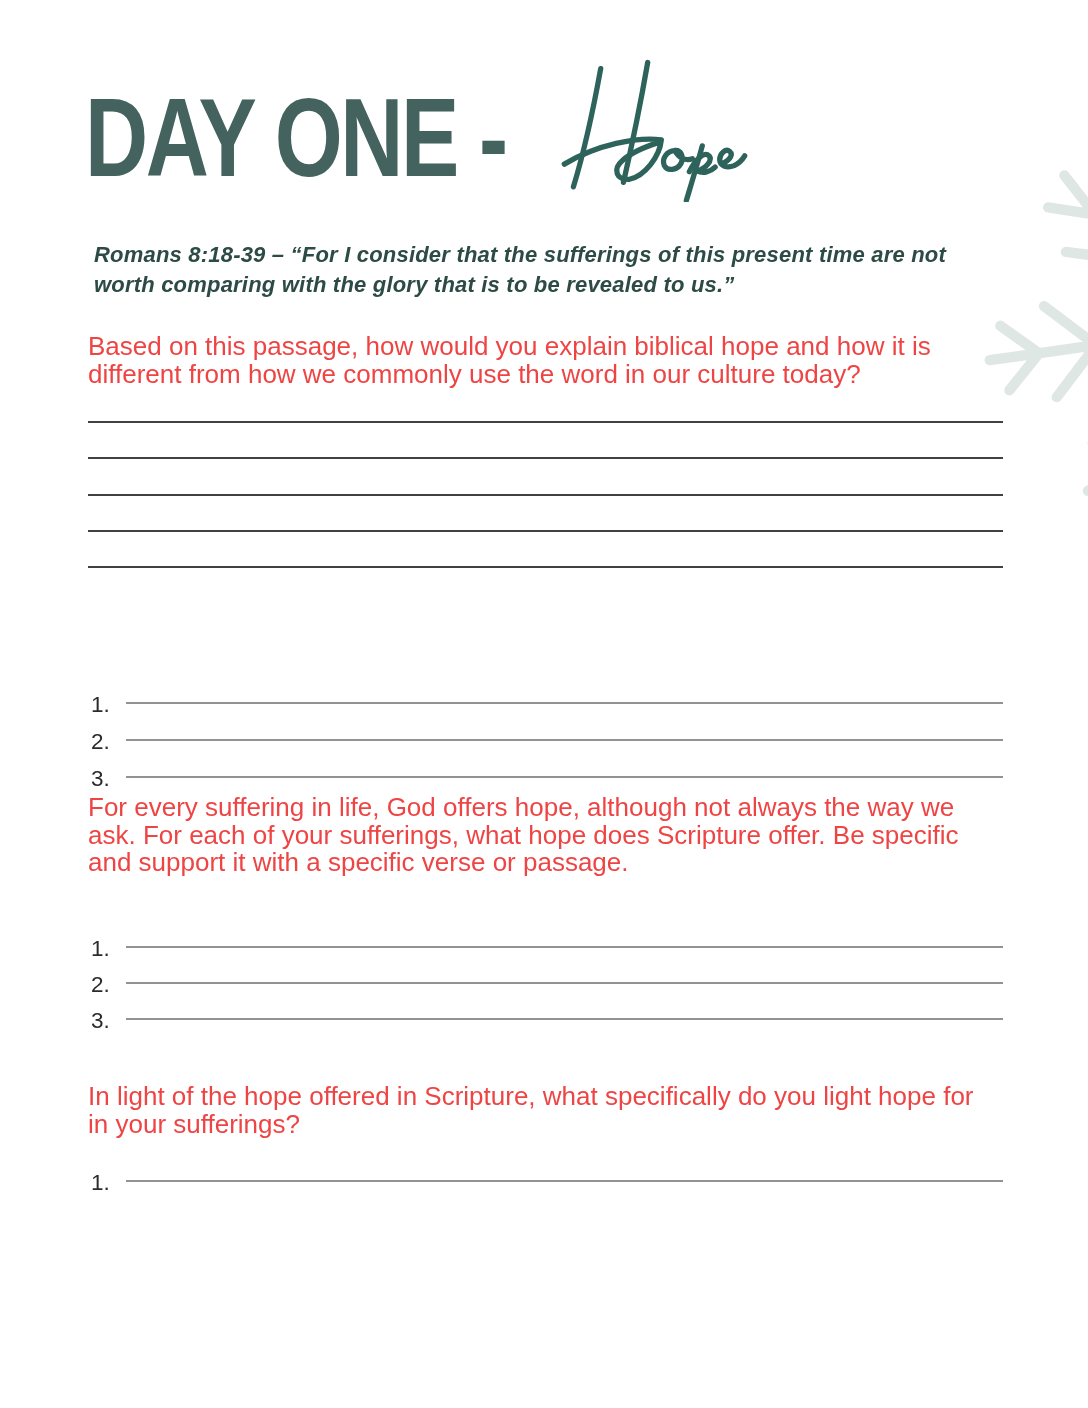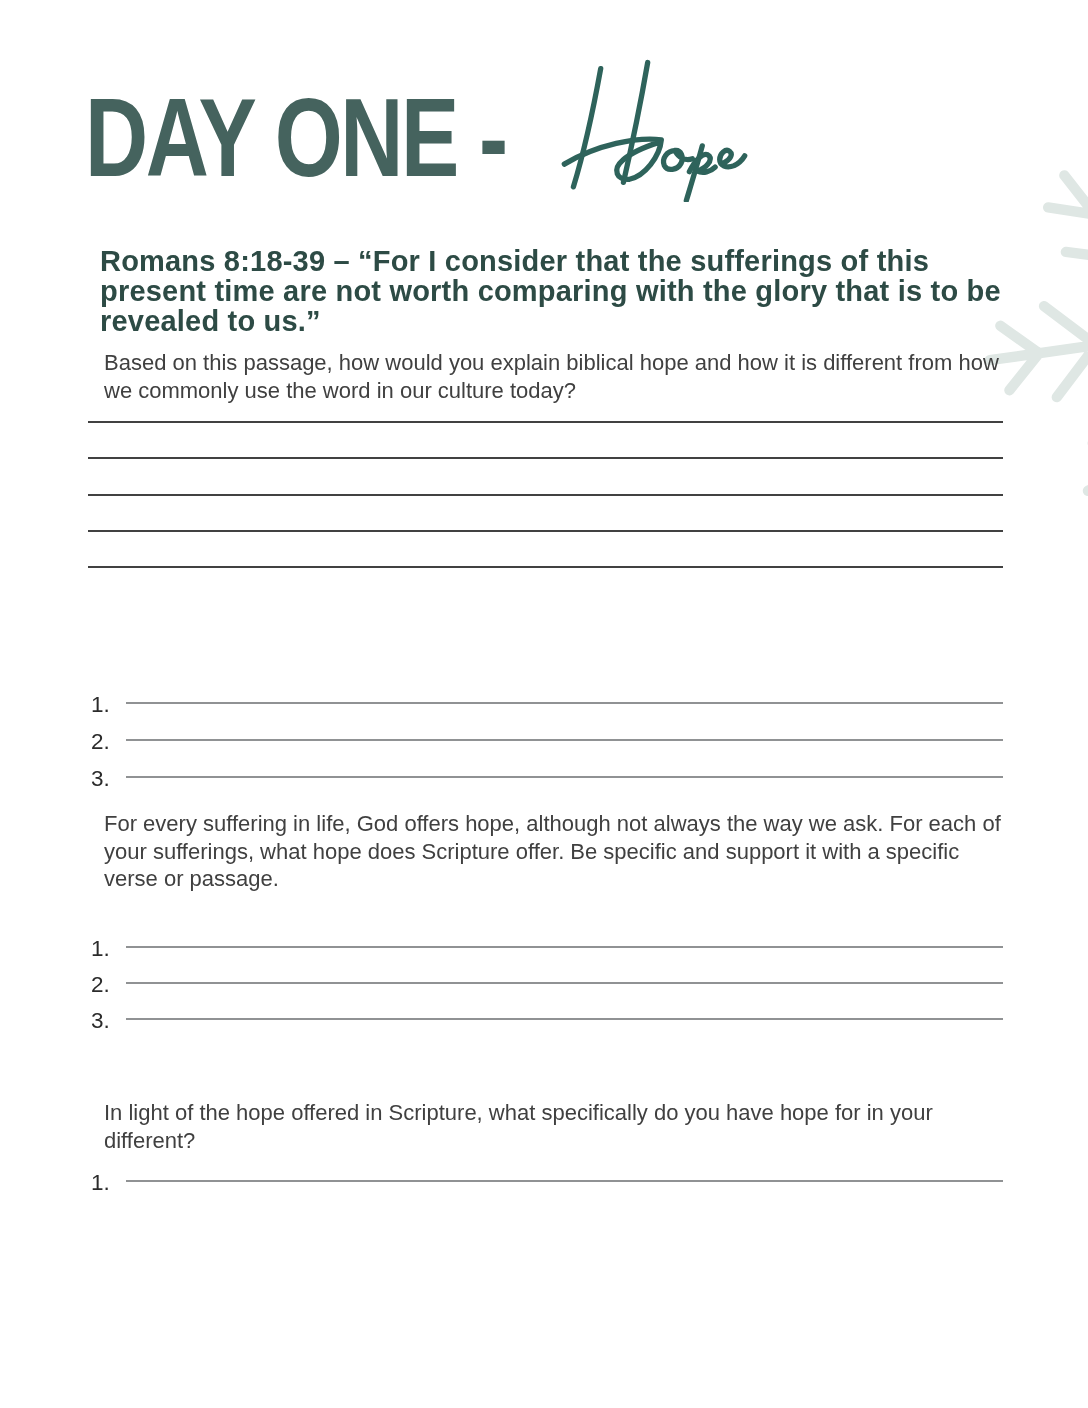--- a/index.html
+++ b/index.html
@@ -18,28 +18,28 @@
   
   .title{
     position:absolute;left:85px;top:82px;margin:0;
     font-size:112px;line-height:1;font-weight:bold;
     letter-spacing:-3px;color:#45635e;white-space:nowrap;
     transform:scaleX(0.78);transform-origin:left top;z-index:2;
   }
   .hope-svg{position:absolute;left:558px;top:58px;z-index:2;}
   
   .scripture{
-    position:absolute;left:88px;top:234px;width:905px;margin:12px;
-    font-size:29px;line-height:30px;font-weight:bold;
+    position:absolute;left:88px;top:234px;width:905px;margin:6px;
+    font-size:22px;line-height:30px;font-weight:bold;font-style:italic;
     color:#2d4b45;letter-spacing:0.2px;z-index:2;
   }
   
   .question{
-    position:absolute;left:88px;width:912px;margin:16px;
-    font-size:22px;line-height:27.5px;color:#404040;z-index:2;
+    position:absolute;left:88px;width:912px;margin:0;
+    font-size:26px;line-height:27.5px;color:#ef4444;z-index:2;
   }
   .q1{top:333px;}
   .q2{top:614px;}
   .q3{top:794px;}
   .q4{top:1083px;}
   
   .rule{
     position:absolute;left:88px;width:915px;height:0;
     border-bottom:2px solid #414141;z-index:2;
   }
@@ -137,21 +137,21 @@
   </div>
   <div class="num-row" style="top:964px">
     <span class="num">2.</span>
     <span class="ln"></span>
   </div>
   <div class="num-row" style="top:1000px">
     <span class="num">3.</span>
     <span class="ln"></span>
   </div>
 
-  <p class="question q4">In light of the hope offered in Scripture, what specifically do you have hope for in your different?</p>
+  <p class="question q4">In light of the hope offered in Scripture, what specifically do you light hope for in your sufferings?</p>
   <div class="num-row" style="top:1162px">
     <span class="num">1.</span>
     <span class="ln"></span>
   </div>
   <div class="num-row" style="top:1197px">
     <span class="num">2.</span>
     <span class="ln"></span>
   </div>
   <div class="num-row" style="top:1232px">
     <span class="num">3.</span>

